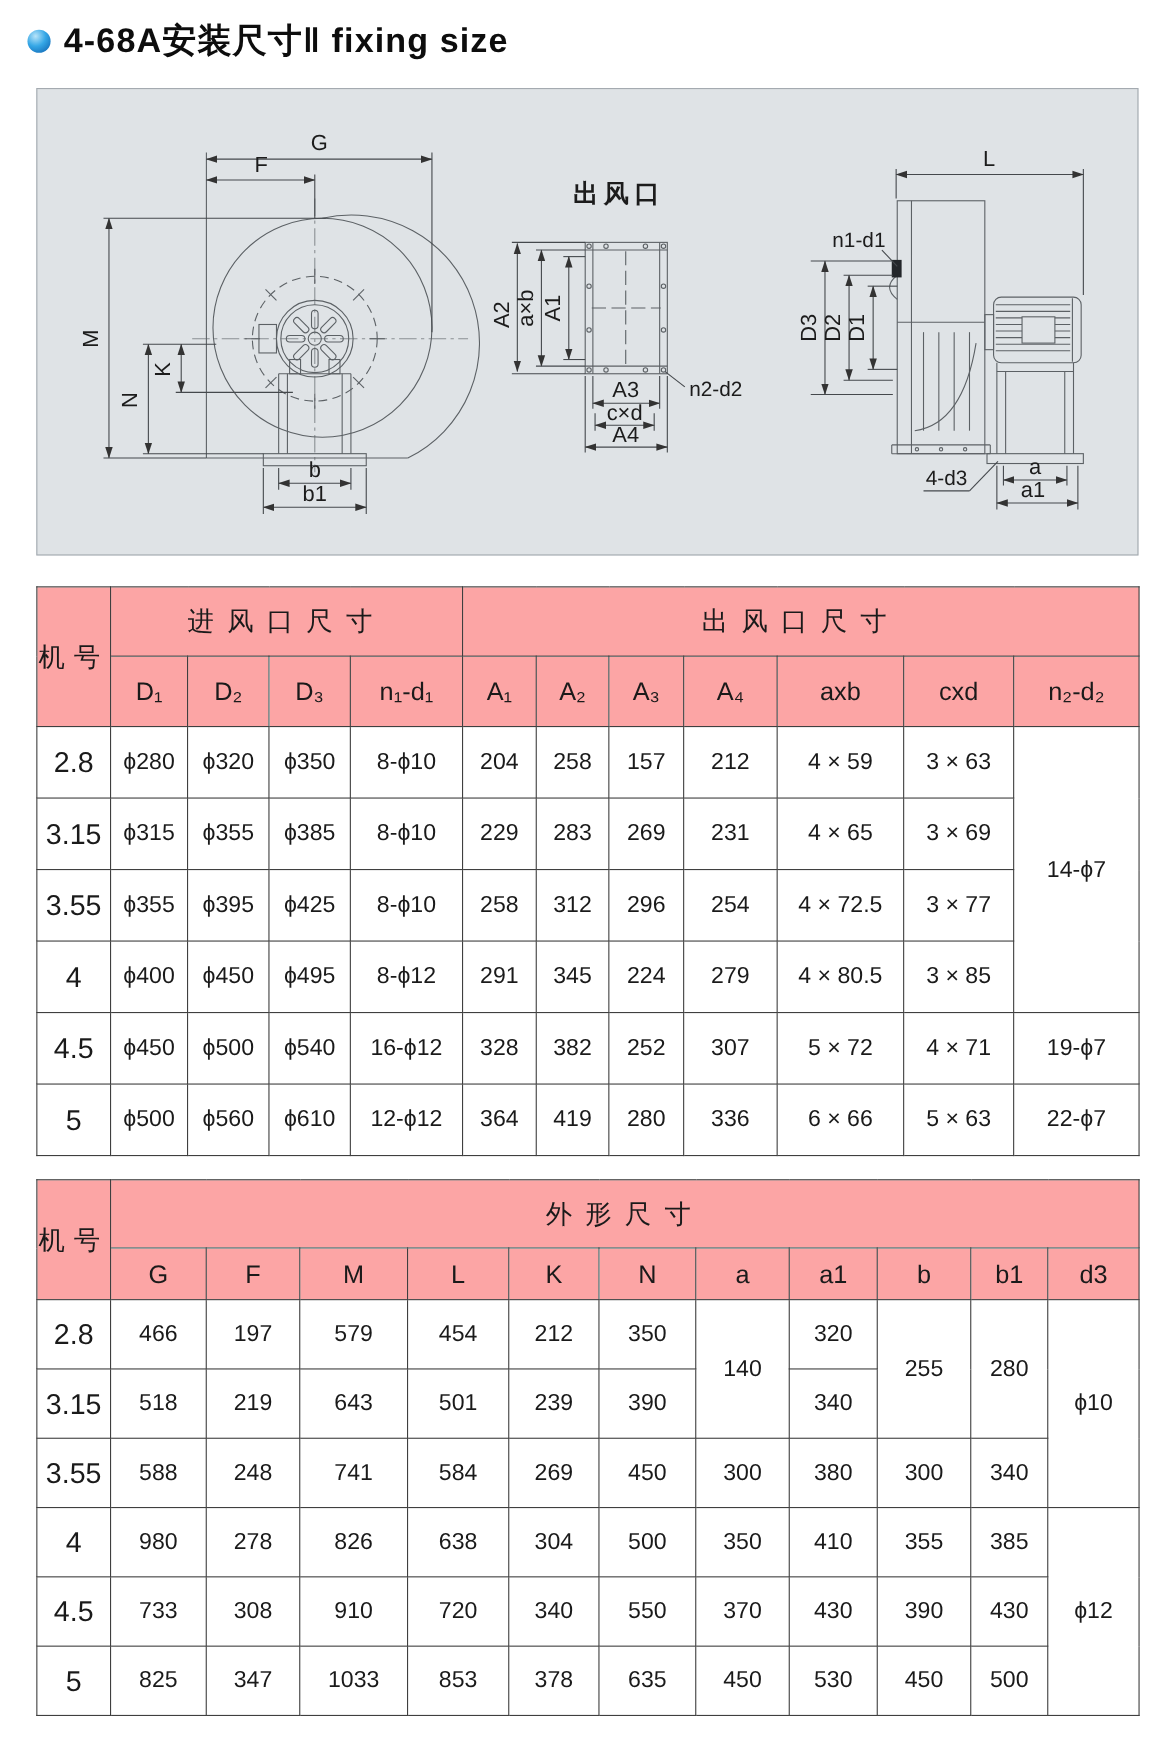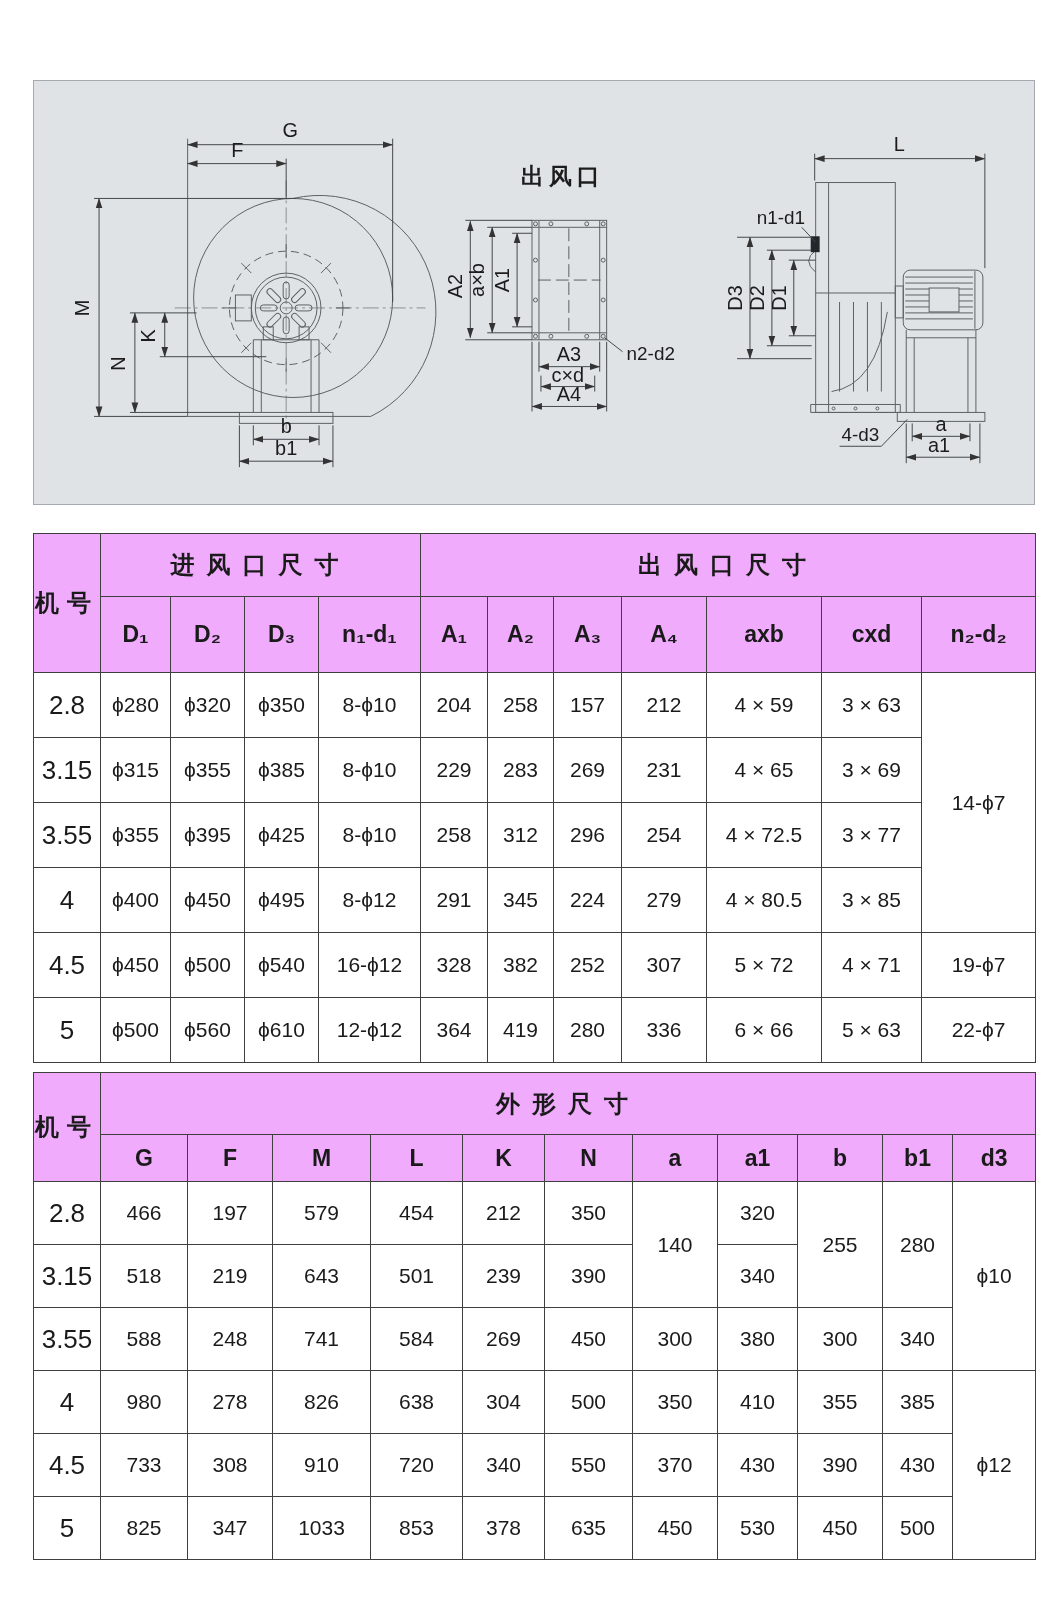--- a/index.html
+++ b/index.html
@@ -8,36 +8,40 @@
   .title-row{position:absolute;left:25px;top:16px;display:flex;align-items:center;gap:12px;}
   .bullet{width:21px;height:21px;border-radius:50%;background:radial-gradient(circle at 35% 28%,#b8e4f9 0%,#35a7e6 45%,#0a5cab 100%);}
   .page-title{font-size:31px;font-weight:bold;letter-spacing:1px;color:#0d0d0d;margin:0;}
   .panel{position:absolute;left:33px;top:80px;width:1002px;height:425px;background:#dfe3e6;border:1px solid #a4aab0;box-sizing:border-box;}
   svg{display:block;}
   svg text{font-family:"Liberation Sans",sans-serif;fill:#1c1c1c;font-size:20px;}
   svg .cjk{font-size:23px;font-weight:600;letter-spacing:5px;}
   svg .sm{font-size:19px;}
   table{border-collapse:collapse;position:absolute;left:33px;table-layout:fixed;background:#fff;}
   th,td{border:1px solid #3f3f3f;text-align:center;vertical-align:middle;padding:0;overflow:hidden;}
-  th{background:#f0abfc;font-weight:bold;}
+  th{background:#fca5a5;font-weight:normal;}
   td{font-size:21px;}
   .t1{top:533px;width:1002px;}
   .t2{top:1072px;width:1002px;}
   .grp{font-size:24px;letter-spacing:12px;}
   .colh{font-size:23px;}
   .corner{font-size:24px;letter-spacing:8px;}
-  .t1 .hr1{height:63px;} .t1 .hr2{height:76px;} .t1 .dr{height:65px;}
+  .t1 .hr1{height:63px;} .t1 .hr2{height:64px;} .t1 .dr{height:65px;}
   .t2 .hr1{height:62px;} .t2 .hr2{height:47px;} .t2 .dr{height:63px;}
   .model{font-size:26px;}
 </style>
 </head>
 <body>
 
 <div class="page">
 
+  <div class="title-row">
+    <span class="bullet"></span>
+    <h1 class="page-title">4-68A安装尺寸‖ fixing size</h1>
+  </div>
 
   <div class="panel">
     <svg viewBox="0 0 1002 425" width="1000" height="423">
       <defs>
         <marker id="ar" viewBox="0 0 11 10" refX="10" refY="5" markerWidth="11" markerHeight="10" orient="auto-start-reverse">
           <path d="M0,1.6 L10.5,5 L0,8.4 Z" fill="#333"></path>
         </marker>
       </defs>
 
       <g stroke="#5c6165" fill="none" stroke-width="1">

